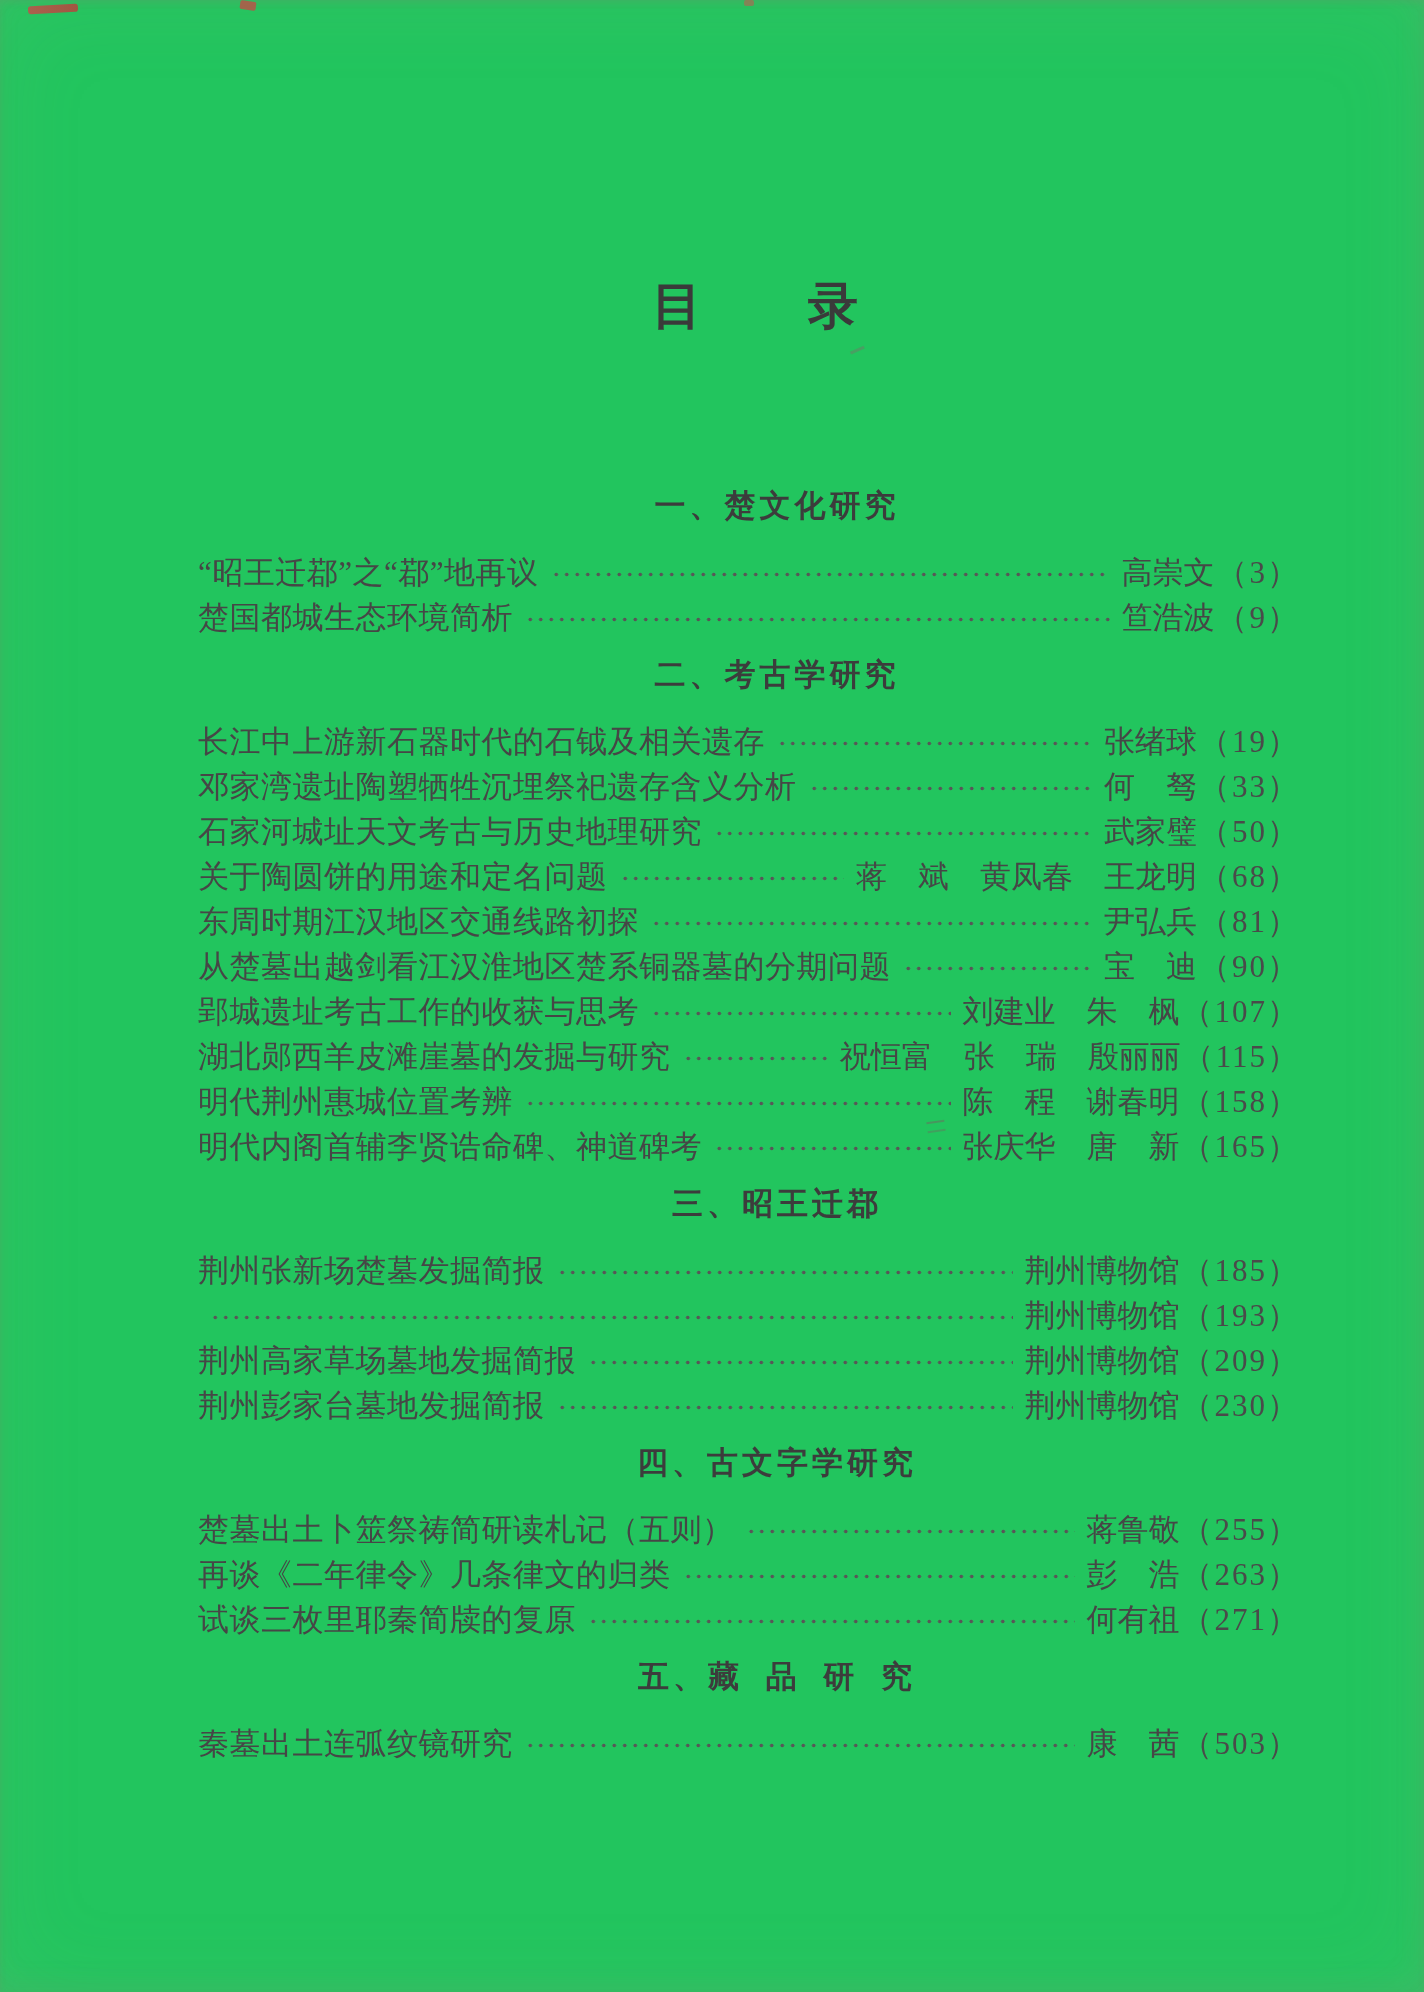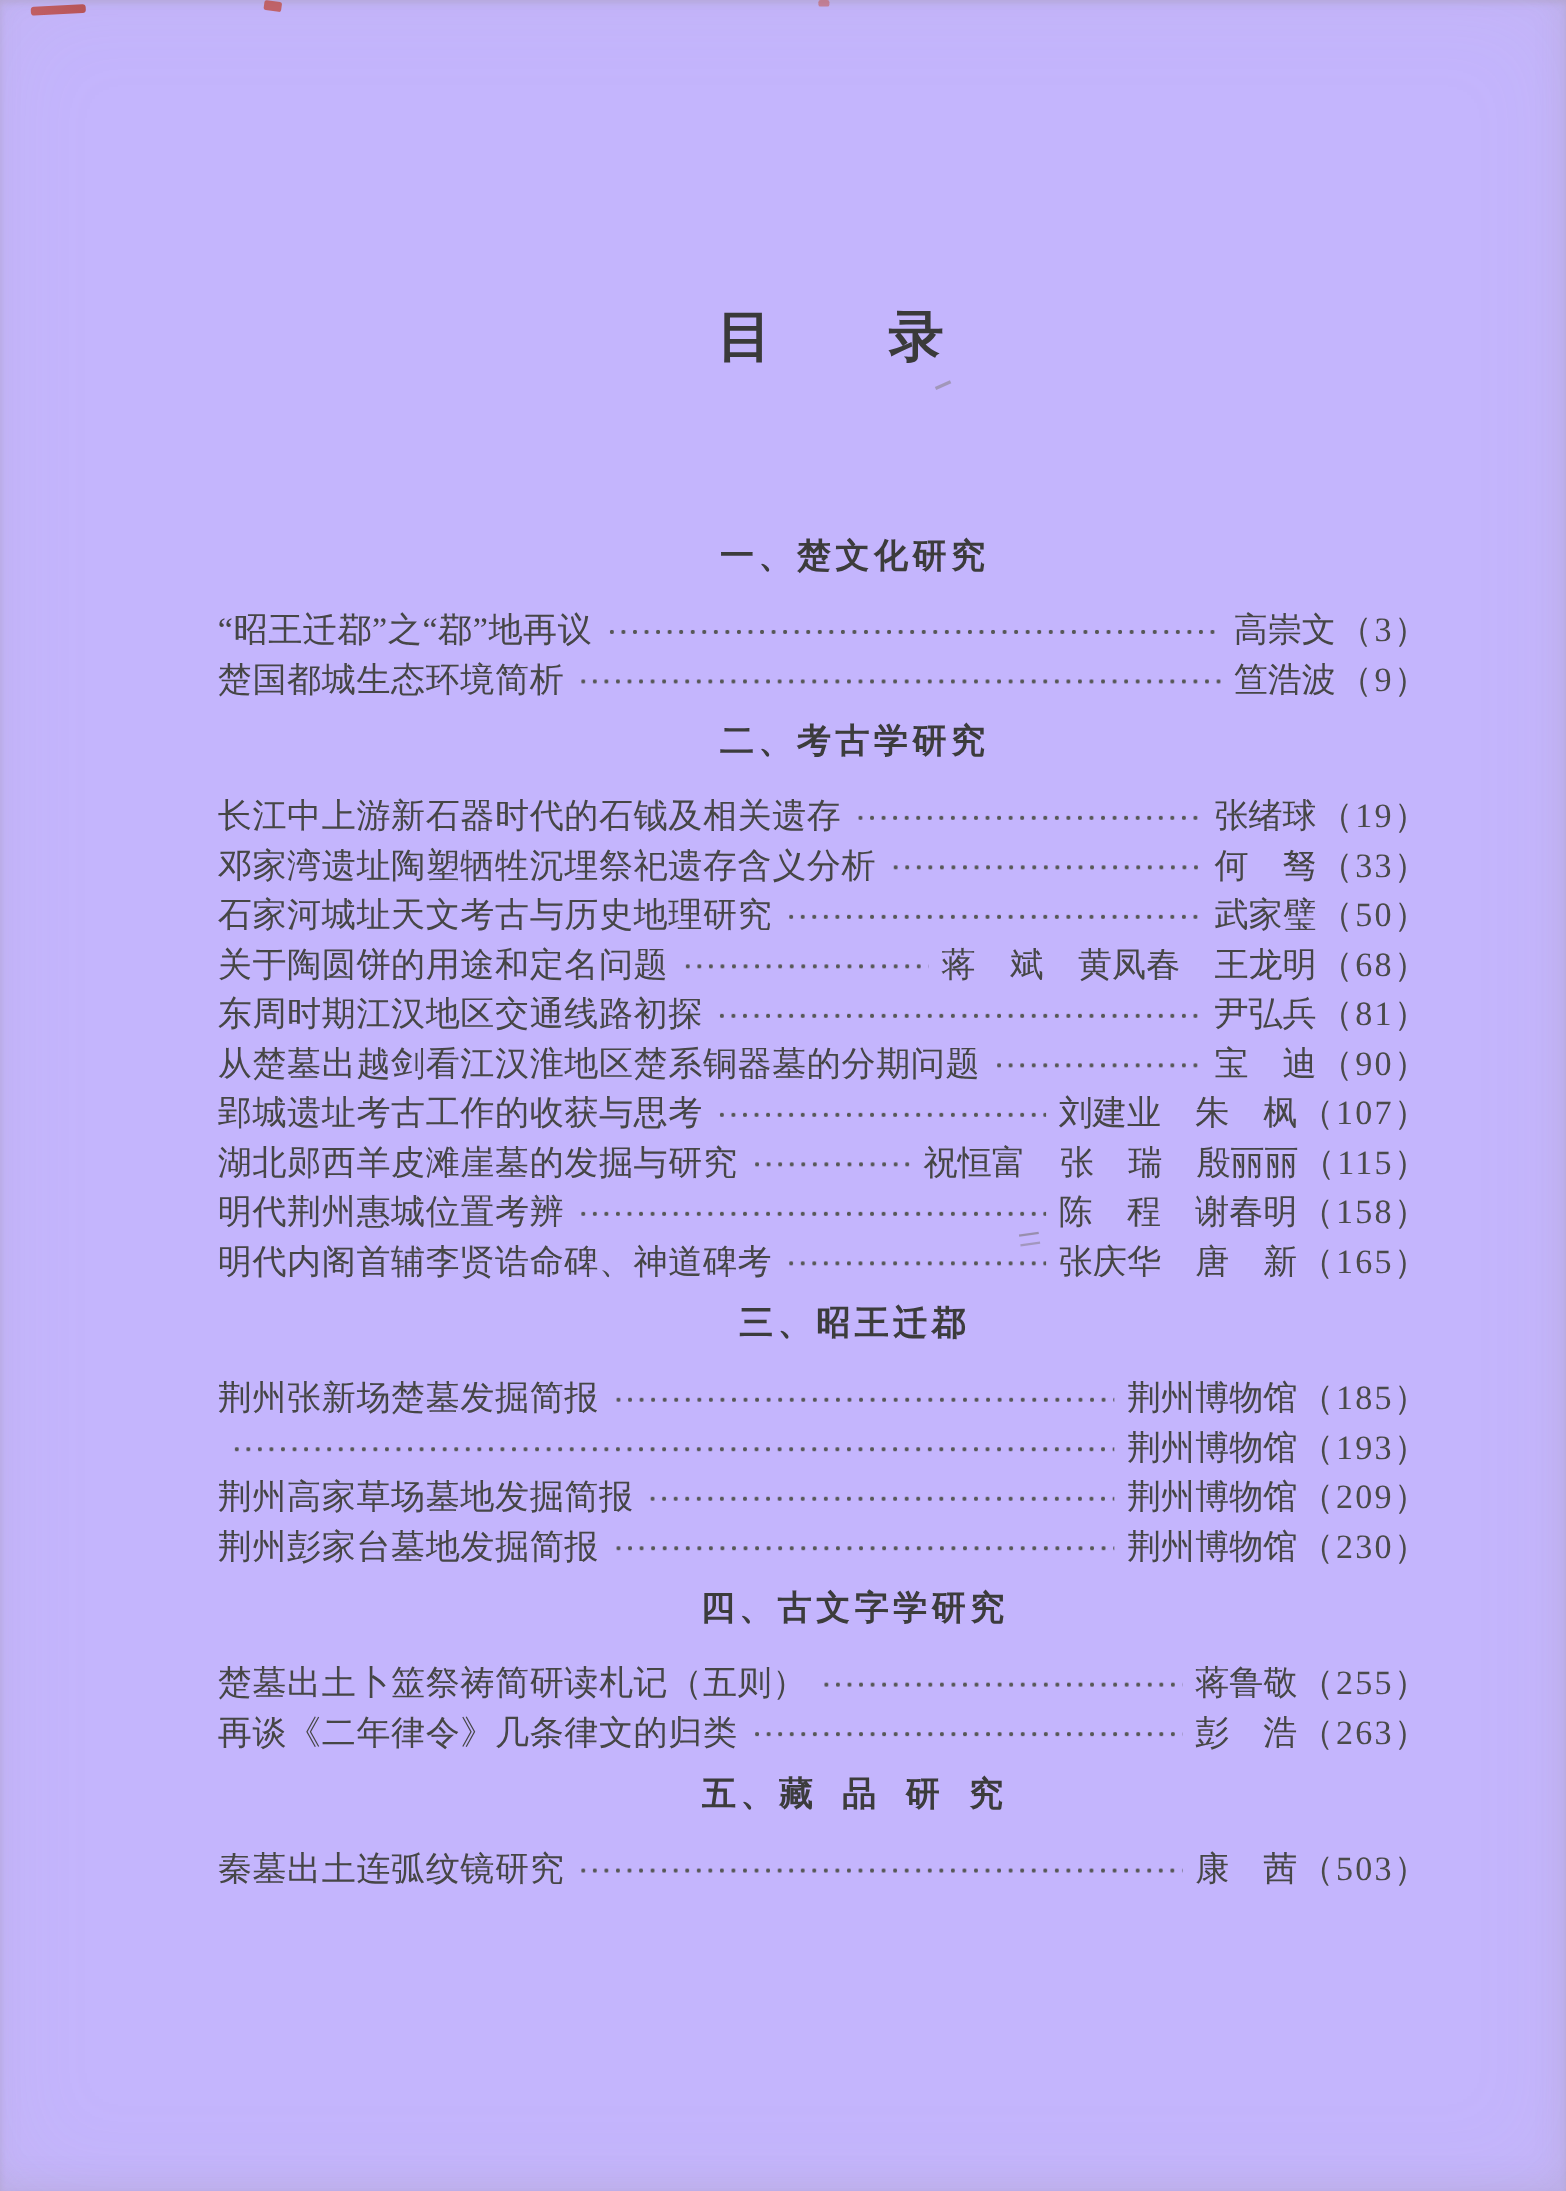--- a/index.html
+++ b/index.html
@@ -6,21 +6,21 @@
     margin: 0;
     padding: 0;
     background: #f0eee8;
     font-family: "Liberation Serif", serif;
   }
   .page {
     position: relative;
     width: 1424px;
     height: 1992px;
     margin: 0 auto;
-    background: #c4b5fd;
+    background: #22c55e;
     box-shadow:
       inset 0 3px 6px rgba(140,130,110,0.18),
       inset -5px -8px 26px rgba(150,140,120,0.13),
       inset 0 0 90px rgba(190,180,160,0.10);
     overflow: hidden;
   }
   .page-content {
     margin-left: 198px;
     margin-right: 124px;
   }
@@ -243,20 +243,26 @@
           <span class="leader"></span>
           <span class="eauthor">蒋鲁敬</span>
           <span class="epage">（255）</span>
         </div>
         <div class="entry">
           <span class="etitle">再谈《二年律令》几条律文的归类</span>
           <span class="leader"></span>
           <span class="eauthor">彭　浩</span>
           <span class="epage">（263）</span>
         </div>
+        <div class="entry">
+          <span class="etitle">试谈三枚里耶秦简牍的复原</span>
+          <span class="leader"></span>
+          <span class="eauthor">何有祖</span>
+          <span class="epage">（271）</span>
+        </div>
       </div>
     </div>
 
     <div class="toc-section">
       <h2 class="sec-head">五、藏 品 研 究</h2>
       <div class="entries">
         <div class="entry">
           <span class="etitle">秦墓出土连弧纹镜研究</span>
           <span class="leader"></span>
           <span class="eauthor">康　茜</span>

